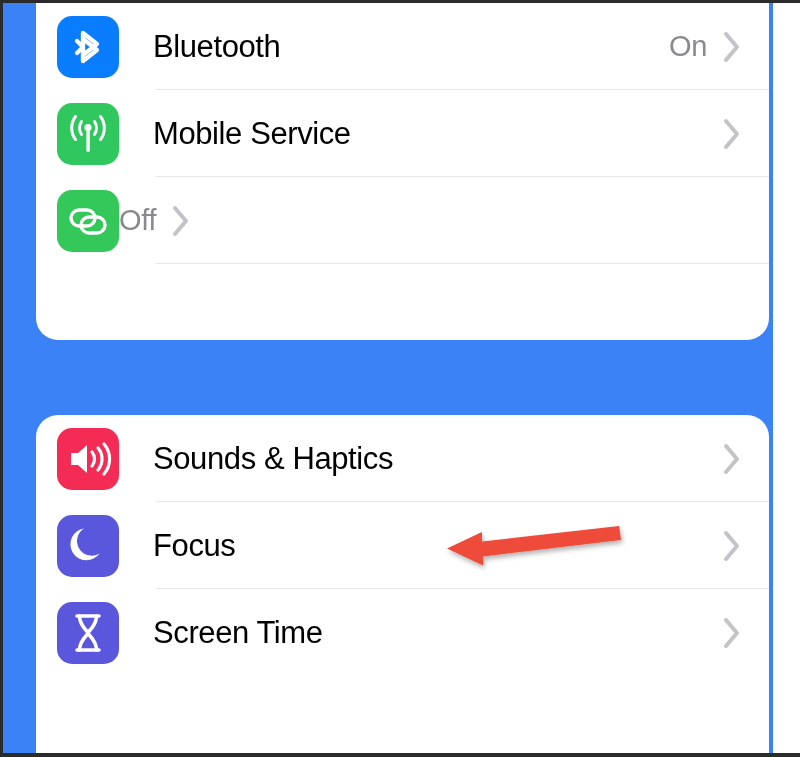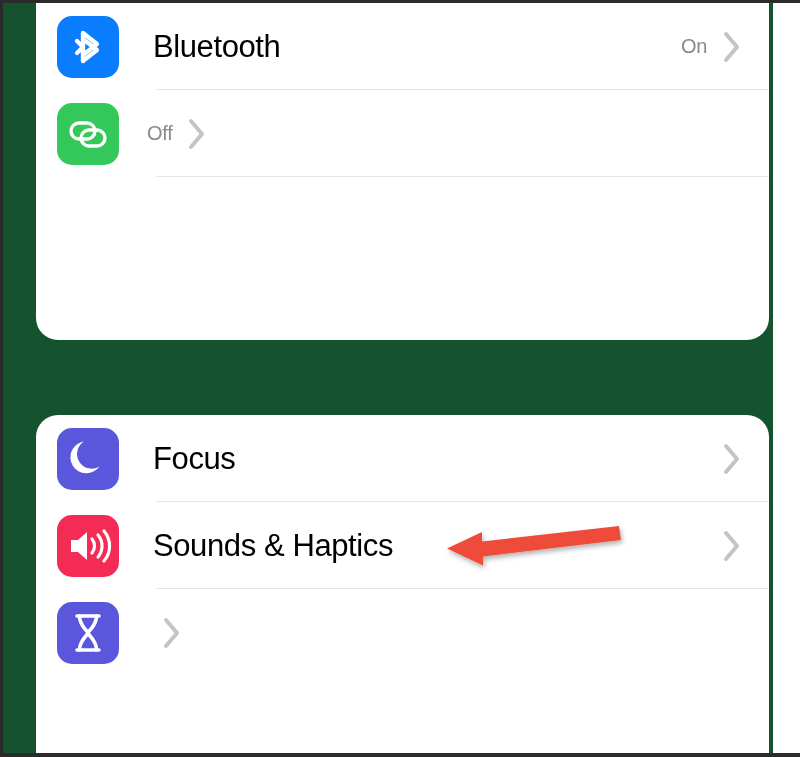--- a/index.html
+++ b/index.html
@@ -38,21 +38,21 @@
     background: #ffffff;
     z-index: 3;
   }
 
   .scroll-area {
     position: absolute;
     left: 0;
     top: 0;
     width: 770px;
     height: 100%;
-    background: #14532d;
+    background: #3b82f6;
   }
 
   
   .card {
     position: absolute;
     left: 33px;
     width: 733px;
     background: #ffffff;
     border-radius: 22px;
     overflow: hidden;
@@ -95,26 +95,25 @@
   .label {
     flex: 1 1 auto;
     margin-left: 34px;
     font-size: 31px;
     color: #000000;
     letter-spacing: -0.4px;
     white-space: nowrap;
   }
 
   .value {
-    font-size: 20px;
+    font-size: 29px;
     color: #8a8a8e;
     letter-spacing: -0.3px;
     margin-right: 16px;
     white-space: nowrap;
-    margin-left: 28px;
   }
 
   .chevron {
     flex: 0 0 auto;
     margin-right: 28px;
     display: flex;
     align-items: center;
   }
 
   
@@ -172,20 +171,40 @@
         <div class="label">Bluetooth</div>
         <div class="value">On</div>
         <div class="chevron">
           <svg width="18" height="32" viewBox="0 0 18 32">
             <path d="M3 3 L14 16 L3 29" fill="none" stroke="#c4c4c8" stroke-width="4" stroke-linecap="round" stroke-linejoin="round"></path>
           </svg>
         </div>
         <div class="row-divider"></div>
       </div>
 
+      <div class="row">
+        <div class="icon-tile" style="background:#30c85e">
+          <svg width="62" height="62" viewBox="0 0 62 62">
+            <rect x="29.4" y="27" width="3.4" height="22" rx="1.7" fill="#ffffff"></rect>
+            <circle cx="31" cy="24.5" r="3.6" fill="#ffffff"></circle>
+            <path d="M24.5 18.5 a10 11 0 0 0 0 13" fill="none" stroke="#ffffff" stroke-width="3" stroke-linecap="round"></path>
+            <path d="M37.5 18.5 a10 11 0 0 1 0 13" fill="none" stroke="#ffffff" stroke-width="3" stroke-linecap="round"></path>
+            <path d="M18.5 13.5 a16.5 18 0 0 0 0 23" fill="none" stroke="#ffffff" stroke-width="3" stroke-linecap="round"></path>
+            <path d="M43.5 13.5 a16.5 18 0 0 1 0 23" fill="none" stroke="#ffffff" stroke-width="3" stroke-linecap="round"></path>
+          </svg>
+        </div>
+        <div class="label">Mobile Service</div>
+        <div class="value"></div>
+        <div class="chevron">
+          <svg width="18" height="32" viewBox="0 0 18 32">
+            <path d="M3 3 L14 16 L3 29" fill="none" stroke="#c4c4c8" stroke-width="4" stroke-linecap="round" stroke-linejoin="round"></path>
+          </svg>
+        </div>
+        <div class="row-divider"></div>
+      </div>
 
       <div class="row">
         <div class="icon-tile" style="background:#34c759">
           <svg width="62" height="62" viewBox="0 0 62 62">
             <rect x="14" y="20" width="24" height="16" rx="8" fill="none" stroke="#ffffff" stroke-width="3.4"></rect>
             <rect x="24" y="27" width="24" height="16" rx="8" fill="none" stroke="#ffffff" stroke-width="3.4"></rect>
           </svg>
         </div>
         <div class="value">Off</div>
         <div class="chevron">
@@ -193,36 +212,20 @@
             <path d="M3 3 L14 16 L3 29" fill="none" stroke="#c4c4c8" stroke-width="4" stroke-linecap="round" stroke-linejoin="round"></path>
           </svg>
         </div>
         <div class="row-divider"></div>
       </div>
 
     </div>
 
     <div class="card" id="group-system">
 
-
-      <div class="row">
-        <div class="icon-tile" style="background:#5a57dd">
-          <svg width="62" height="62" viewBox="0 0 62 62">
-            <path d="M42.5 38.5 A16 16 0 1 1 27 13.5 A13.2 13.2 0 0 0 42.5 38.5 Z" fill="#ffffff"></path>
-          </svg>
-        </div>
-        <div class="label">Focus</div>
-        <div class="value"></div>
-        <div class="chevron">
-          <svg width="18" height="32" viewBox="0 0 18 32">
-            <path d="M3 3 L14 16 L3 29" fill="none" stroke="#c4c4c8" stroke-width="4" stroke-linecap="round" stroke-linejoin="round"></path>
-          </svg>
-        </div>
-        <div class="row-divider"></div>
-      </div>
 
       <div class="row">
         <div class="icon-tile" style="background:#f42b55">
           <svg width="62" height="62" viewBox="0 0 62 62">
             <path d="M14 25 H21 L30 17 V45 L21 37 H14 Z" fill="#ffffff"></path>
             <path d="M35 24 a11 11 0 0 1 0 14" fill="none" stroke="#ffffff" stroke-width="3.2" stroke-linecap="round"></path>
             <path d="M41 20 a17 17 0 0 1 0 22" fill="none" stroke="#ffffff" stroke-width="3.2" stroke-linecap="round"></path>
             <path d="M47 16 a23 23 0 0 1 0 30" fill="none" stroke="#ffffff" stroke-width="3.2" stroke-linecap="round"></path>
           </svg>
         </div>
@@ -232,25 +235,42 @@
           <svg width="18" height="32" viewBox="0 0 18 32">
             <path d="M3 3 L14 16 L3 29" fill="none" stroke="#c4c4c8" stroke-width="4" stroke-linecap="round" stroke-linejoin="round"></path>
           </svg>
         </div>
         <div class="row-divider"></div>
       </div>
 
       <div class="row">
         <div class="icon-tile" style="background:#5a57dd">
           <svg width="62" height="62" viewBox="0 0 62 62">
+            <path d="M42.5 38.5 A16 16 0 1 1 27 13.5 A13.2 13.2 0 0 0 42.5 38.5 Z" fill="#ffffff"></path>
+          </svg>
+        </div>
+        <div class="label">Focus</div>
+        <div class="value"></div>
+        <div class="chevron">
+          <svg width="18" height="32" viewBox="0 0 18 32">
+            <path d="M3 3 L14 16 L3 29" fill="none" stroke="#c4c4c8" stroke-width="4" stroke-linecap="round" stroke-linejoin="round"></path>
+          </svg>
+        </div>
+        <div class="row-divider"></div>
+      </div>
+
+      <div class="row">
+        <div class="icon-tile" style="background:#5a57dd">
+          <svg width="62" height="62" viewBox="0 0 62 62">
             <path d="M20 14 H42 M20 48 H42" stroke="#ffffff" stroke-width="3.6" stroke-linecap="round"></path>
             <path d="M22.5 14 C22.5 24 31 29 31 31 C31 33 22.5 38 22.5 48" fill="none" stroke="#ffffff" stroke-width="3.6" stroke-linecap="round"></path>
             <path d="M39.5 14 C39.5 24 31 29 31 31 C31 33 39.5 38 39.5 48" fill="none" stroke="#ffffff" stroke-width="3.6" stroke-linecap="round"></path>
           </svg>
         </div>
+        <div class="label">Screen Time</div>
         <div class="value"></div>
         <div class="chevron">
           <svg width="18" height="32" viewBox="0 0 18 32">
             <path d="M3 3 L14 16 L3 29" fill="none" stroke="#c4c4c8" stroke-width="4" stroke-linecap="round" stroke-linejoin="round"></path>
           </svg>
         </div>
       </div>
     </div>
 
   </div>

